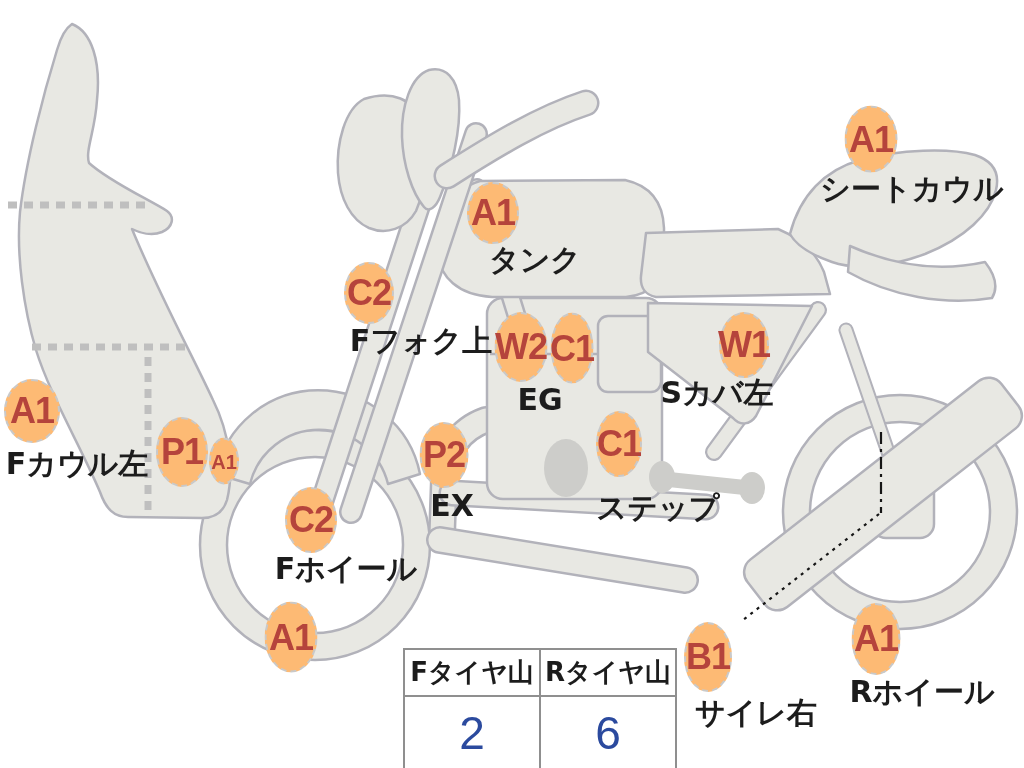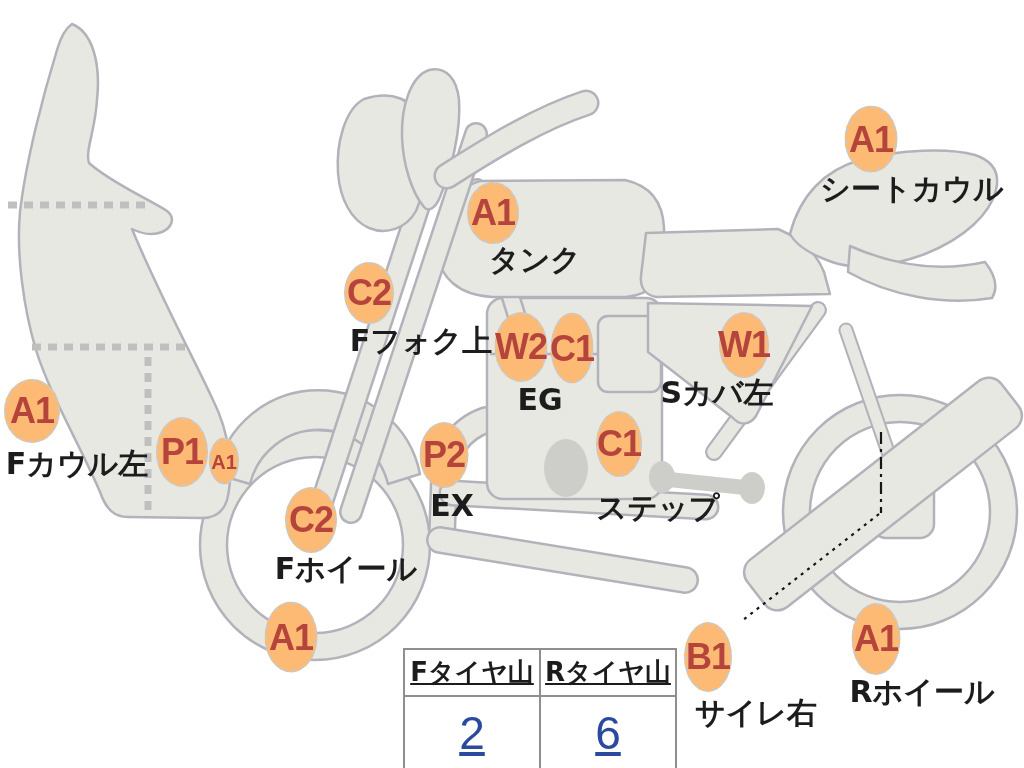--- a/index.html
+++ b/index.html
@@ -26,21 +26,21 @@
   .part-label{
     position:absolute;transform:translateX(-50%);
     color:#1c1c1c;font-size:30px;font-weight:600;line-height:1;white-space:nowrap;
     z-index:4;font-family:"DejaVu Sans","Liberation Sans",sans-serif;
   }
   .tire-table{
     position:absolute;left:403px;top:648px;width:274px;height:118px;
     border-collapse:collapse;background:#fff;table-layout:fixed;z-index:5;
   }
   .tire-table td{
-    border:2px solid #8f8f8f;text-align:center;vertical-align:middle;padding:0;text-decoration:underline;
+    border:2px solid #8f8f8f;text-align:center;vertical-align:middle;padding:0;
   }
   .tire-table .hdr{
     height:45px;color:#1c1c1c;font-size:26px;font-weight:600;
     font-family:"DejaVu Sans","Liberation Sans",sans-serif;
   }
   .tire-table .val{
     height:71px;color:#2b4a9e;font-size:46px;font-weight:500;
   }
 </style>
 </head>

